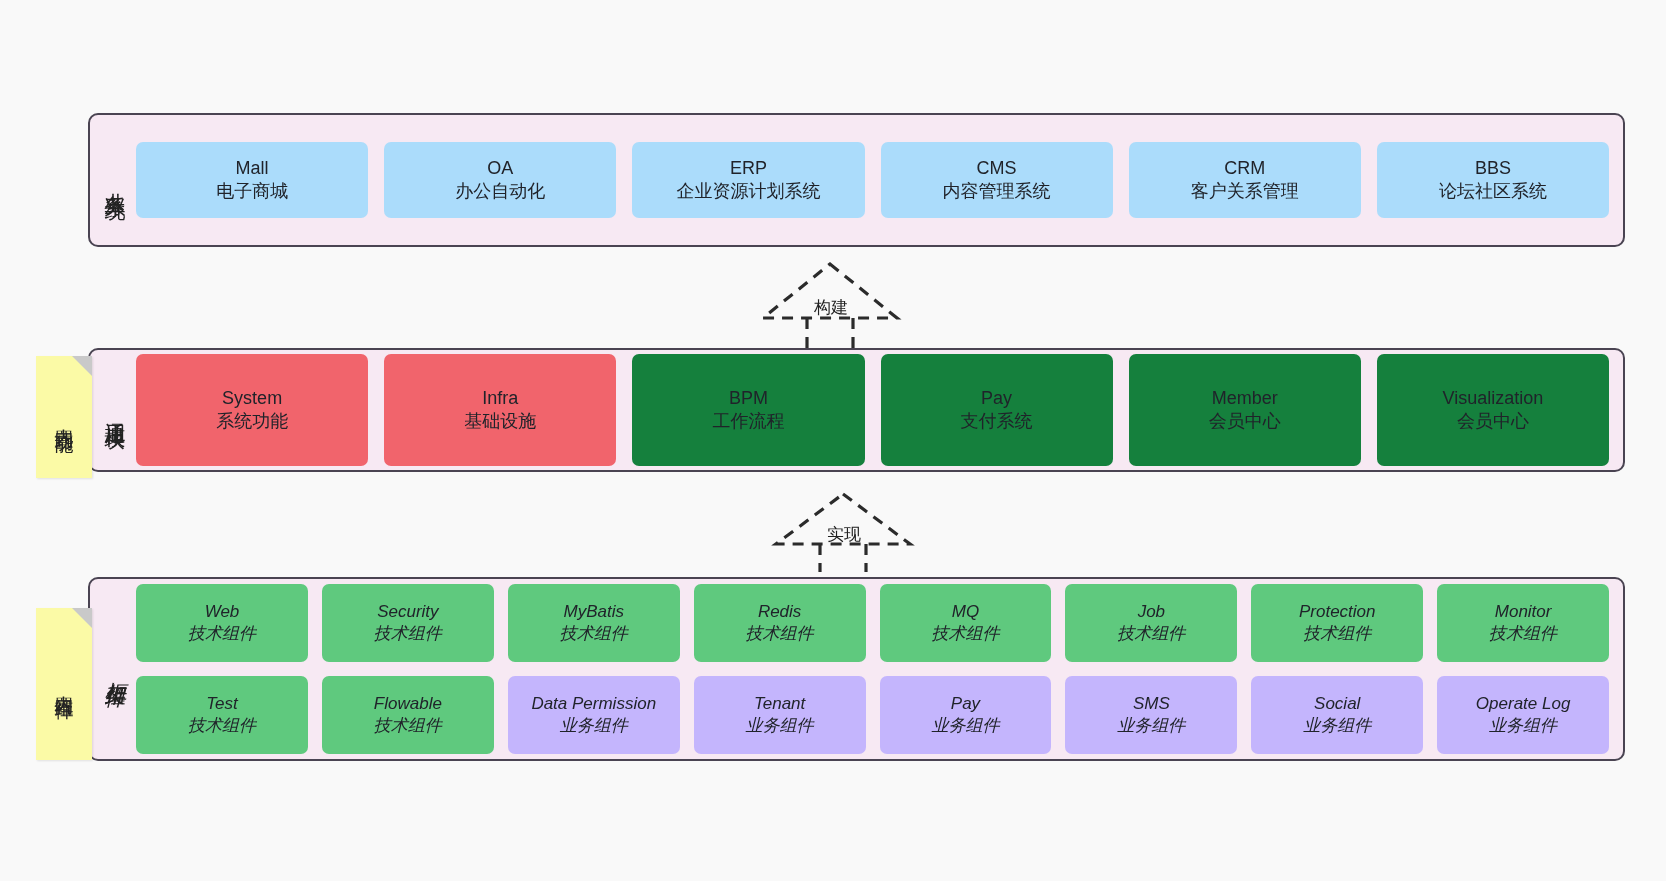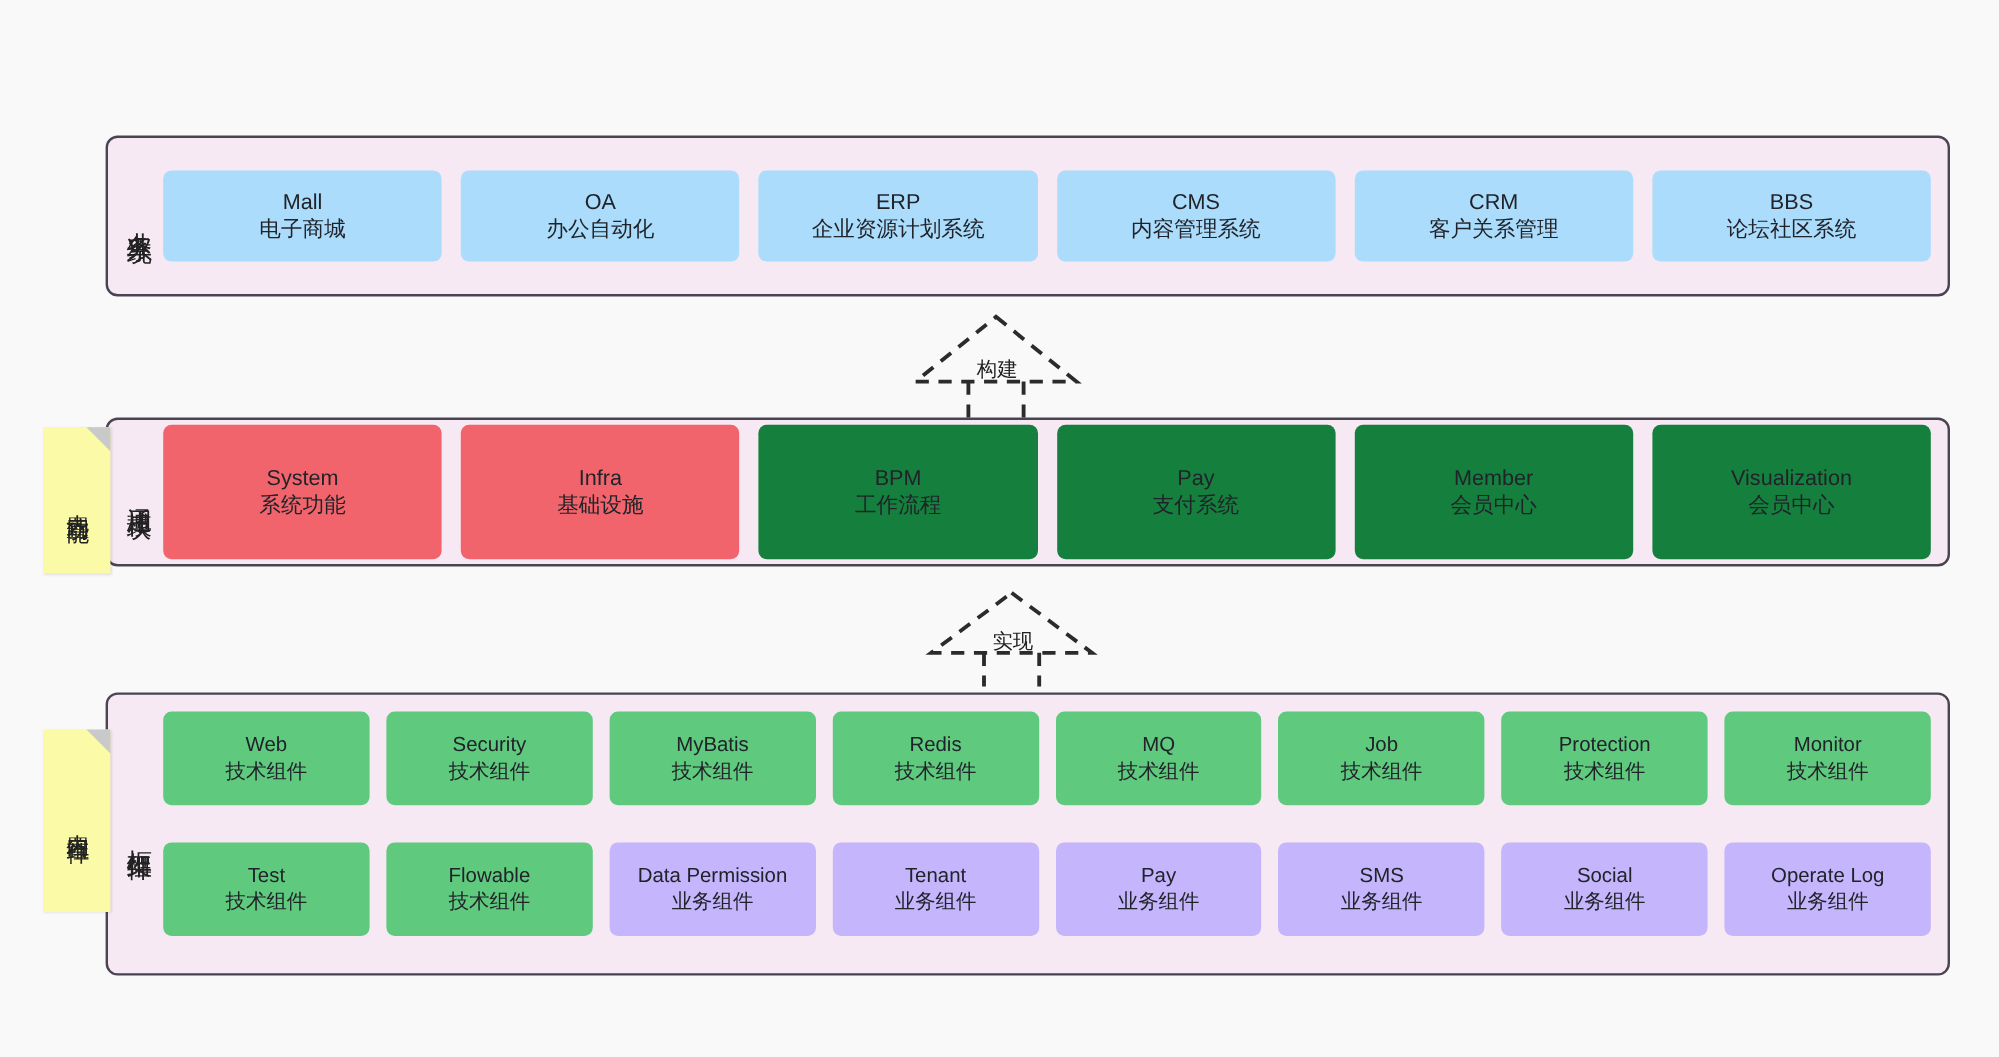--- a/index.html
+++ b/index.html
@@ -219,21 +219,21 @@
       <path d="M 52 54 L 52 82 M 98 54 L 98 82" fill="none" stroke="#2b2b2b" stroke-width="3.2" stroke-dasharray="11,8"></path>
     </svg>
     <span class="a-label" style="left:59px; top:33px;">实现</span>
   </div>
 
   <div class="sticky" style="left:36px; top:608px; height:152px;">
     <span class="fold"></span>
     <span class="s-label">内置组件</span>
   </div>
 
-  <div class="layer layer3" style="left:88px; top:577px; width:1537px; height:236px;">
+  <div class="layer layer3" style="left:88px; top:577px; width:1537px; height:184px;font-style:italic;">
     <div class="layer-title">框架组件</div>
     <div class="boxes two-row">
 
       <div class="row">
         <div class="node c-green-dark">
           <span class="n-name">Web</span>
           <span class="n-sub">技术组件</span>
         </div>
         <div class="node c-green-dark">
           <span class="n-name">Security</span>

